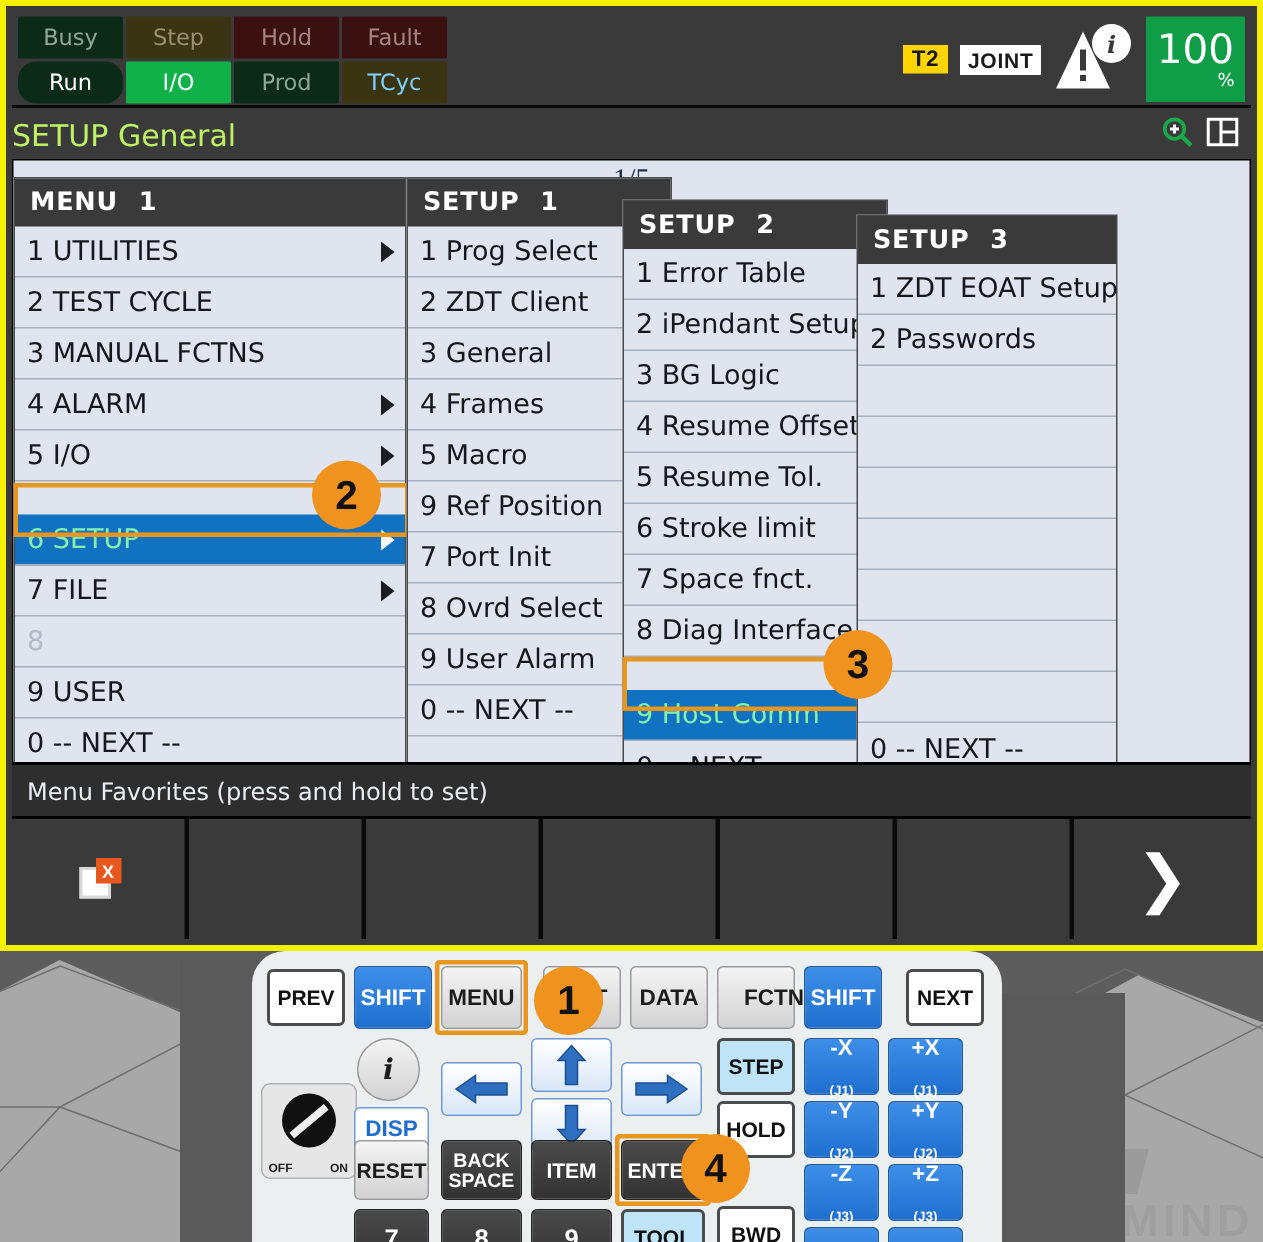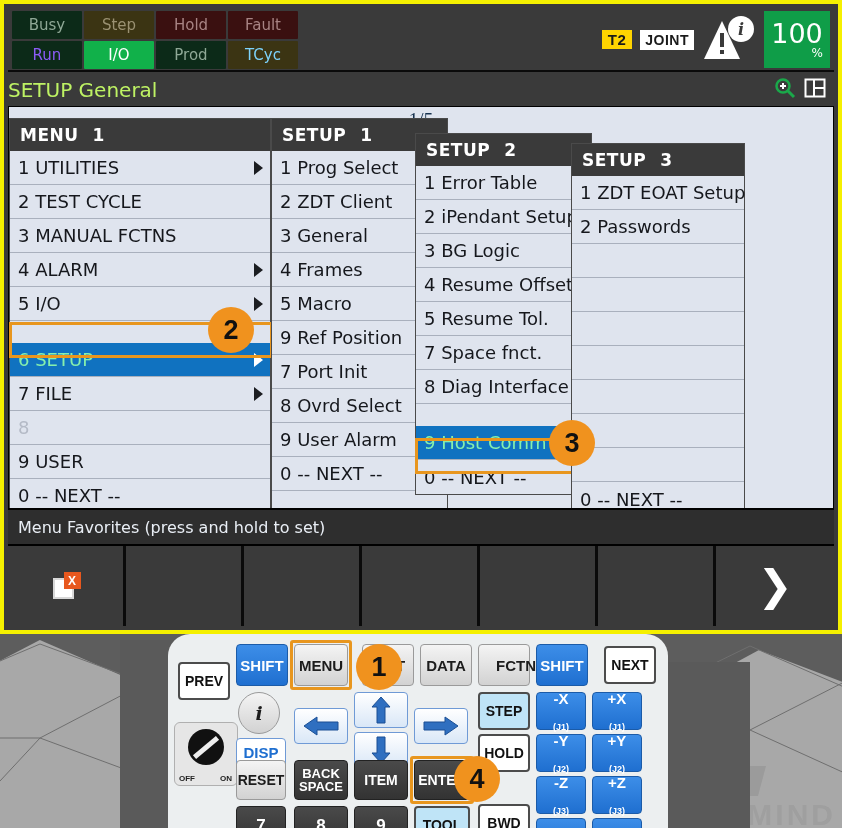--- a/index.html
+++ b/index.html
@@ -13,21 +13,21 @@
 
   
   #statusbar{position:absolute;left:4px;top:4px;right:4px;height:62px;background:#3a3a3a;}
   #statusgrid{position:absolute;left:4px;top:3px;display:grid;grid-template-columns:repeat(4,70px);
     grid-template-rows:28px 28px;gap:2px;}
   .st{display:flex;align-items:center;justify-content:center;font-size:15px;border-radius:1px;}
   .st-busy{background:#0c2a18;color:#8fa896;}
   .st-step{background:#3b3413;color:#9a9172;}
   .st-hold{background:#3a1010;color:#a78383;}
   .st-fault{background:#3a1010;color:#a78383;}
-  .st-run{background:#0c2a18;color:#8b5cf6;}
+  .st-run{background:#0c2a18;color:#ffffff;border-radius:12px;}
   .st-io{background:#11b14a;color:#ffffff;}
   .st-prod{background:#0c2a18;color:#8fa896;}
   .st-tcyc{background:#3b3413;color:#7dd3fc;}
 
   #statusright{position:absolute;right:4px;top:3px;height:57px;display:flex;align-items:center;gap:8px;}
   .badge-t2{background:#ffd400;color:#1a1a1a;font-weight:bold;font-size:15px;padding:1px 6px;
     font-family:"Liberation Sans",sans-serif;letter-spacing:.5px;}
   .badge-joint{background:#ffffff;color:#1a1a1a;font-weight:bold;font-size:14px;padding:2px 5px;
     font-family:"Liberation Sans",sans-serif;letter-spacing:.5px;}
   #warnicon{position:relative;width:54px;height:50px;}
@@ -291,20 +291,23 @@
       <div class="row">
           <span class="lbl">3 BG Logic</span>
         </div>
       <div class="row">
           <span class="lbl">4 Resume Offset</span>
         </div>
       <div class="row">
           <span class="lbl">5 Resume Tol.</span>
         </div>
       <div class="row">
+          <span class="lbl">6 Stroke limit</span>
+        </div>
+      <div class="row">
           <span class="lbl">7 Space fnct.</span>
         </div>
       <div class="row">
           <span class="lbl">8 Diag Interface</span>
         </div>
       <div class="row sel">
           <span class="lbl">9 Host Comm</span>
         </div>
       <div class="row last">
           <span class="lbl">0 -- NEXT --</span>
@@ -403,21 +406,21 @@
 
   <div id="pendant">
 
     <div id="knob">
       <span class="dial"></span>
       <span class="slot"></span>
       <span class="offl">OFF</span>
       <span class="onl">ON</span>
     </div>
 
-    <div class="key k-white" style="left:10px;top:28px;width:52px;height:38px;font-size:14px;">
+    <div class="key k-white" style="left:10px;top:12px;width:52px;height:38px;font-size:14px;">
         <span>PREV</span>
       </div>
     <div class="key k-blue" style="left:68px;top:10px;width:52px;height:42px;font-size:15px;">
         <span>SHIFT</span>
       </div>
     <div class="key k-gray" style="left:126px;top:10px;width:54px;height:42px;font-size:15px;">
         <span>MENU</span>
       </div>
     <div class="key k-gray" style="left:194px;top:10px;width:52px;height:42px;font-size:15px;">
         <span>EDIT</span>

